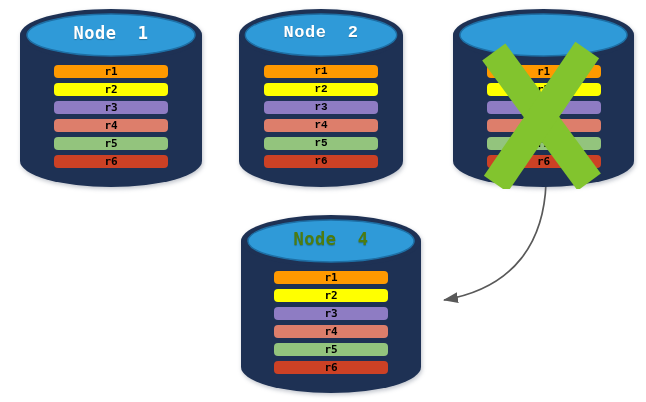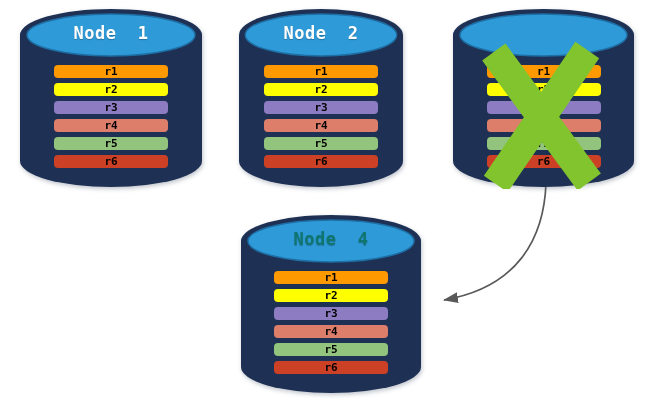--- a/index.html
+++ b/index.html
@@ -76,21 +76,21 @@
         <div class="bar" style="background: rgb(255, 153, 0); color: rgb(0, 0, 0);"><span>r1</span></div>
         <div class="bar" style="background: rgb(255, 255, 0); color: rgb(0, 0, 0);"><span>r2</span></div>
         <div class="bar" style="background: rgb(142, 124, 195); color: rgb(0, 0, 0);"><span>r3</span></div>
         <div class="bar" style="background: rgb(221, 126, 107); color: rgb(0, 0, 0);"><span>r4</span></div>
         <div class="bar" style="background: rgb(147, 196, 125); color: rgb(0, 0, 0);"><span>r5</span></div>
         <div class="bar" style="background: rgb(204, 65, 37); color: rgb(0, 0, 0);"><span>r6</span></div>
       </div>
 
     </div>
 
-    <div class="node" style="left: 239px; top: 5px; width: 164px; height: 184px;">
+    <div class="node" style="left: 239px; top: 5px; width: 164px; height: 184px; font-family: Liberation Mono, monospace;">
       <svg class="cyl" viewBox="0 0 182 184" preserveAspectRatio="none" xmlns="http://www.w3.org/2000/svg">
         <path class="cyl-body" d="M0,30 L0,156 A91,26 0 0 0 182,156 L182,30 Z" style="fill: rgb(30, 49, 84);"></path>
         <ellipse class="cyl-rim" cx="91" cy="30" rx="91" ry="26" style="fill: rgb(30, 49, 84);"></ellipse>
         <ellipse class="cyl-top" cx="91" cy="30" rx="84" ry="21" stroke-width="1.5" style="fill: rgb(47, 154, 216); stroke: rgb(30, 111, 165);"></ellipse>
       </svg>
       <div class="node-title" style="color: rgb(255, 255, 255);">Node  2</div>
       <div class="records">
         <div class="bar" style="background: rgb(255, 153, 0); color: rgb(0, 0, 0);"><span>r1</span></div>
         <div class="bar" style="background: rgb(255, 255, 0); color: rgb(0, 0, 0);"><span>r2</span></div>
         <div class="bar" style="background: rgb(142, 124, 195); color: rgb(0, 0, 0);"><span>r3</span></div>
@@ -120,21 +120,21 @@
         <line x1="135" y1="45" x2="43" y2="179" stroke-width="29" style="stroke: rgb(130, 196, 46);"></line>
       </svg>
     </div>
 
     <div class="node" style="left: 241px; top: 211px; width: 180px; height: 184px;">
       <svg class="cyl" viewBox="0 0 182 184" preserveAspectRatio="none" xmlns="http://www.w3.org/2000/svg">
         <path class="cyl-body" d="M0,30 L0,156 A91,26 0 0 0 182,156 L182,30 Z" style="fill: rgb(30, 49, 84);"></path>
         <ellipse class="cyl-rim" cx="91" cy="30" rx="91" ry="26" style="fill: rgb(30, 49, 84);"></ellipse>
         <ellipse class="cyl-top" cx="91" cy="30" rx="84" ry="21" stroke-width="1.5" style="fill: rgb(47, 154, 216); stroke: rgb(30, 111, 165);"></ellipse>
       </svg>
-      <div class="node-title" style="color: #0f766e;">Node  4</div>
+      <div class="node-title" style="color: #4d7c0f;">Node  4</div>
       <div class="records">
         <div class="bar" style="background: rgb(255, 153, 0); color: rgb(0, 0, 0);"><span>r1</span></div>
         <div class="bar" style="background: rgb(255, 255, 0); color: rgb(0, 0, 0);"><span>r2</span></div>
         <div class="bar" style="background: rgb(142, 124, 195); color: rgb(0, 0, 0);"><span>r3</span></div>
         <div class="bar" style="background: rgb(221, 126, 107); color: rgb(0, 0, 0);"><span>r4</span></div>
         <div class="bar" style="background: rgb(147, 196, 125); color: rgb(0, 0, 0);"><span>r5</span></div>
         <div class="bar" style="background: rgb(204, 65, 37); color: rgb(0, 0, 0);"><span>r6</span></div>
       </div>
 
     </div>

